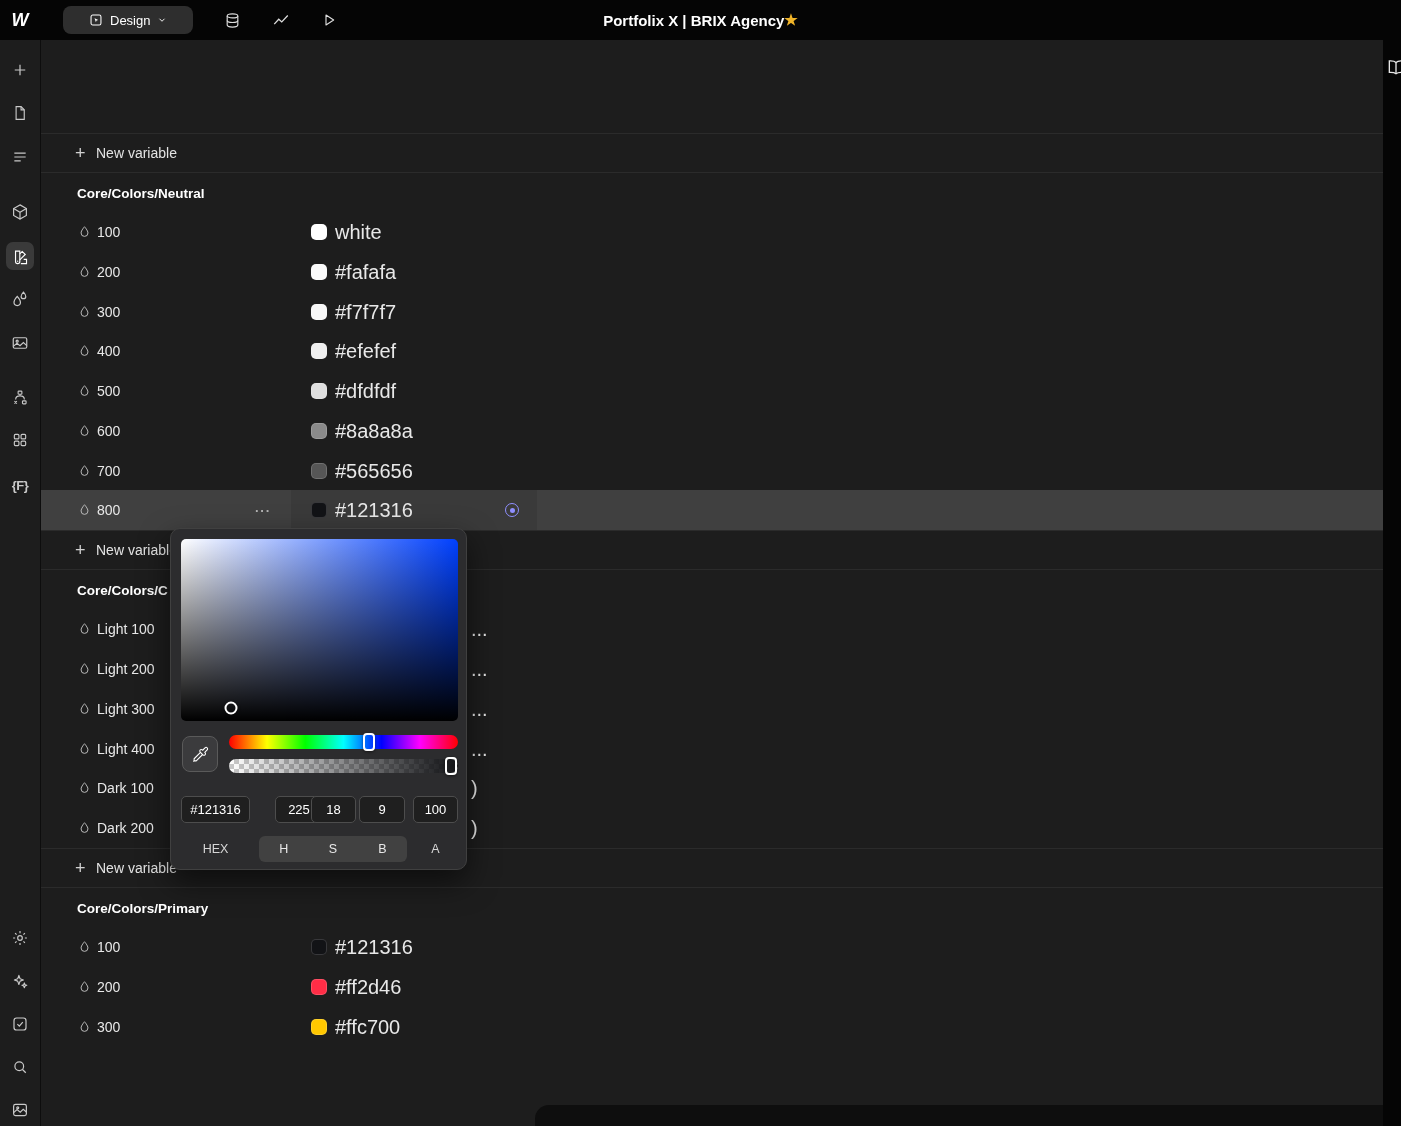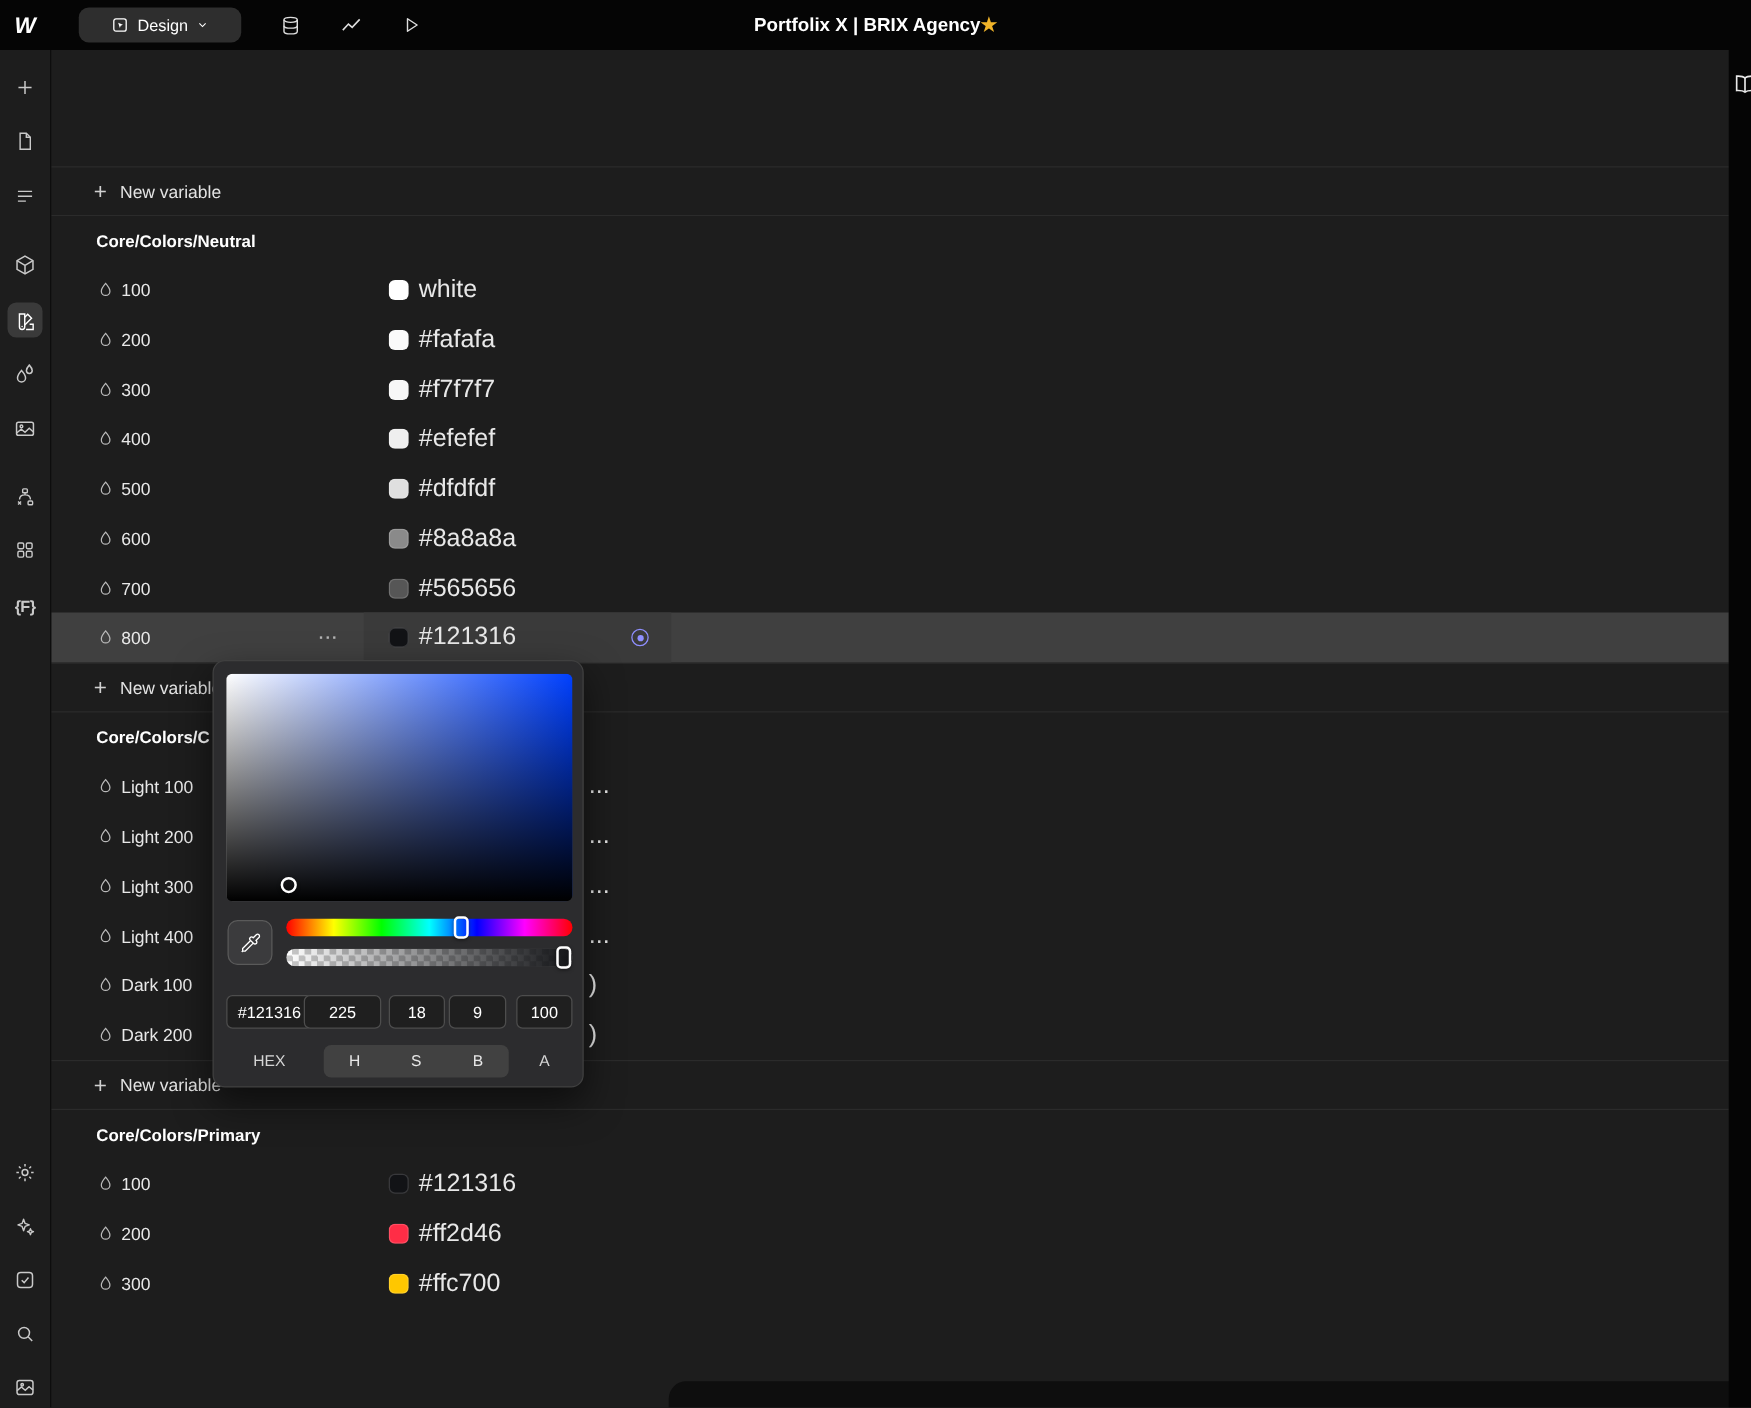--- a/index.html
+++ b/index.html
@@ -441,21 +441,21 @@
   </button>
   <div class="slider hue">
     <div class="slider-handle" style="left: 61%;"></div>
   </div>
   <div class="slider alpha">
     <div class="alpha-checker"></div>
     <div class="alpha-grad" style="background: linear-gradient(to right, rgba(18, 19, 22, 0), rgb(18, 19, 22));"></div>
     <div class="slider-handle" style="left: 97%;"></div>
   </div>
   <input class="pfield" style="left: 10px; width: 69px;" value="#121316">
-  <input class="pfield" style="left: 72px; width: 62px;" value="225">
+  <input class="pfield" style="left: 104px; width: 48px;" value="225">
   <input class="pfield" style="left: 140px; width: 45px;" value="18">
   <input class="pfield" style="left: 188px; width: 46px;" value="9">
   <input class="pfield" style="left: 242px; width: 45px;" value="100">
   <div class="plabel lab-hex">HEX</div>
   <div class="plabel seg">
     <span>H</span>
     <span>S</span>
     <span>B</span>
   </div>
   <div class="plabel lab-a">A</div>

